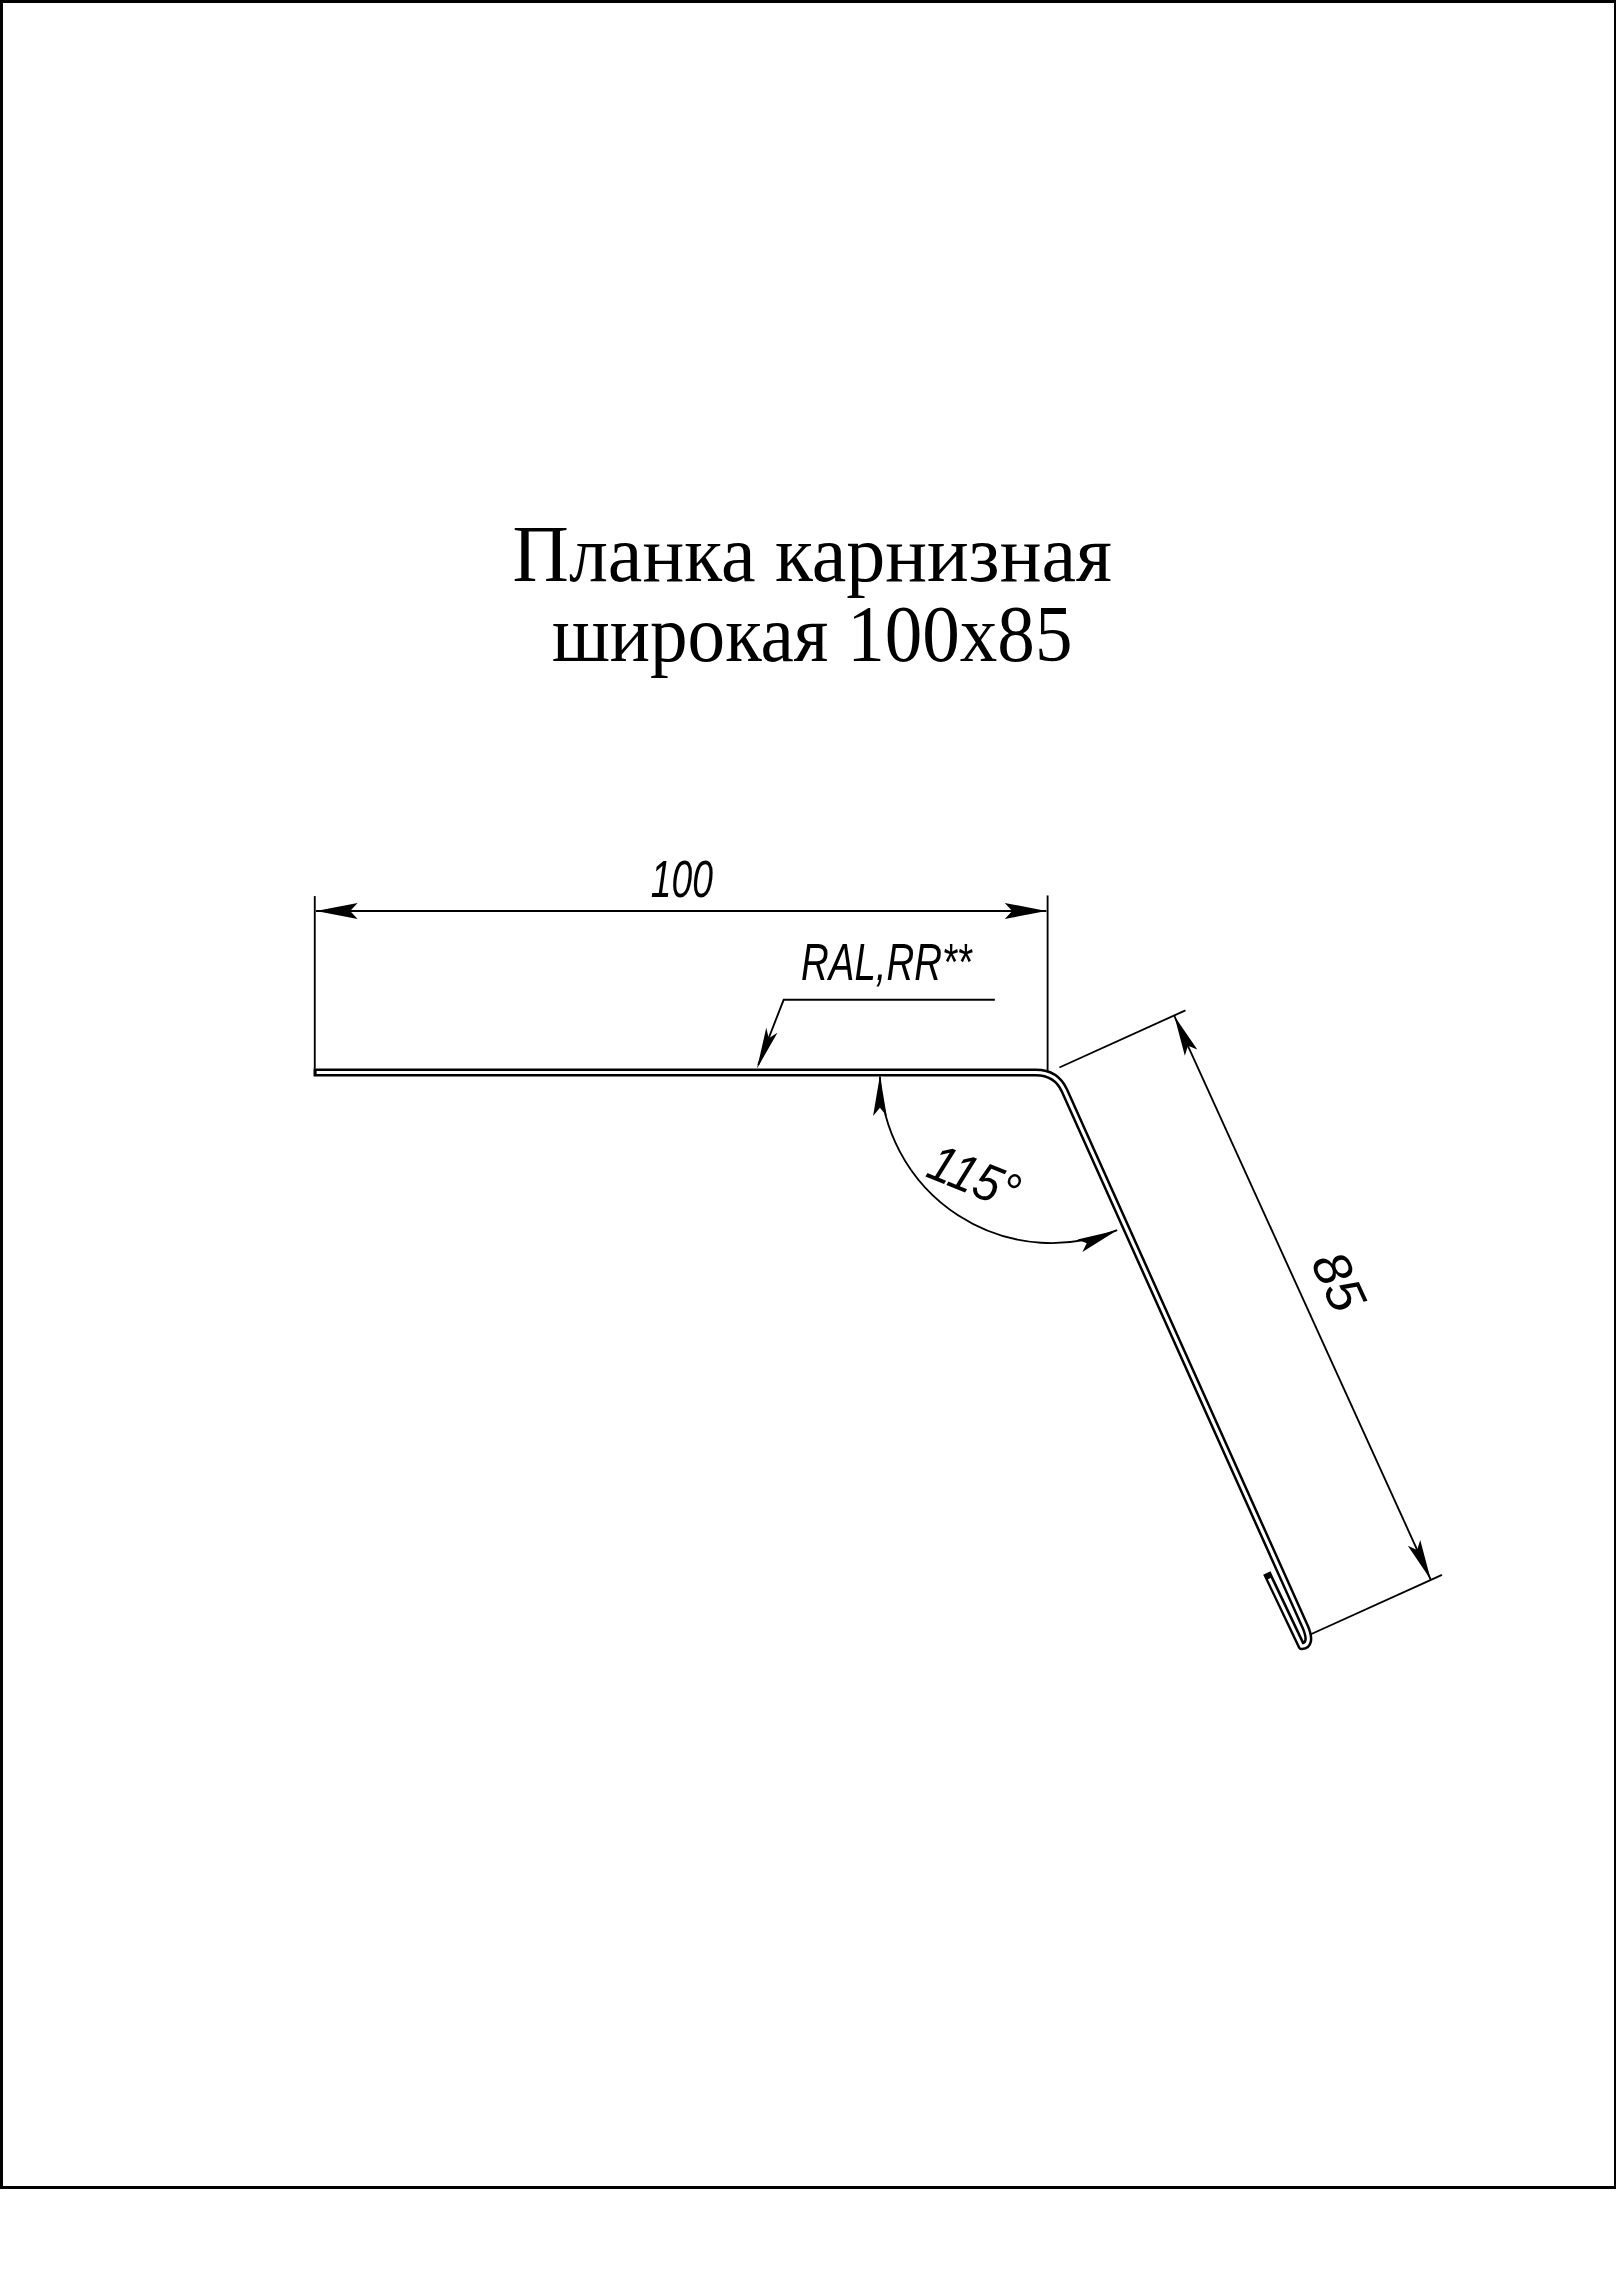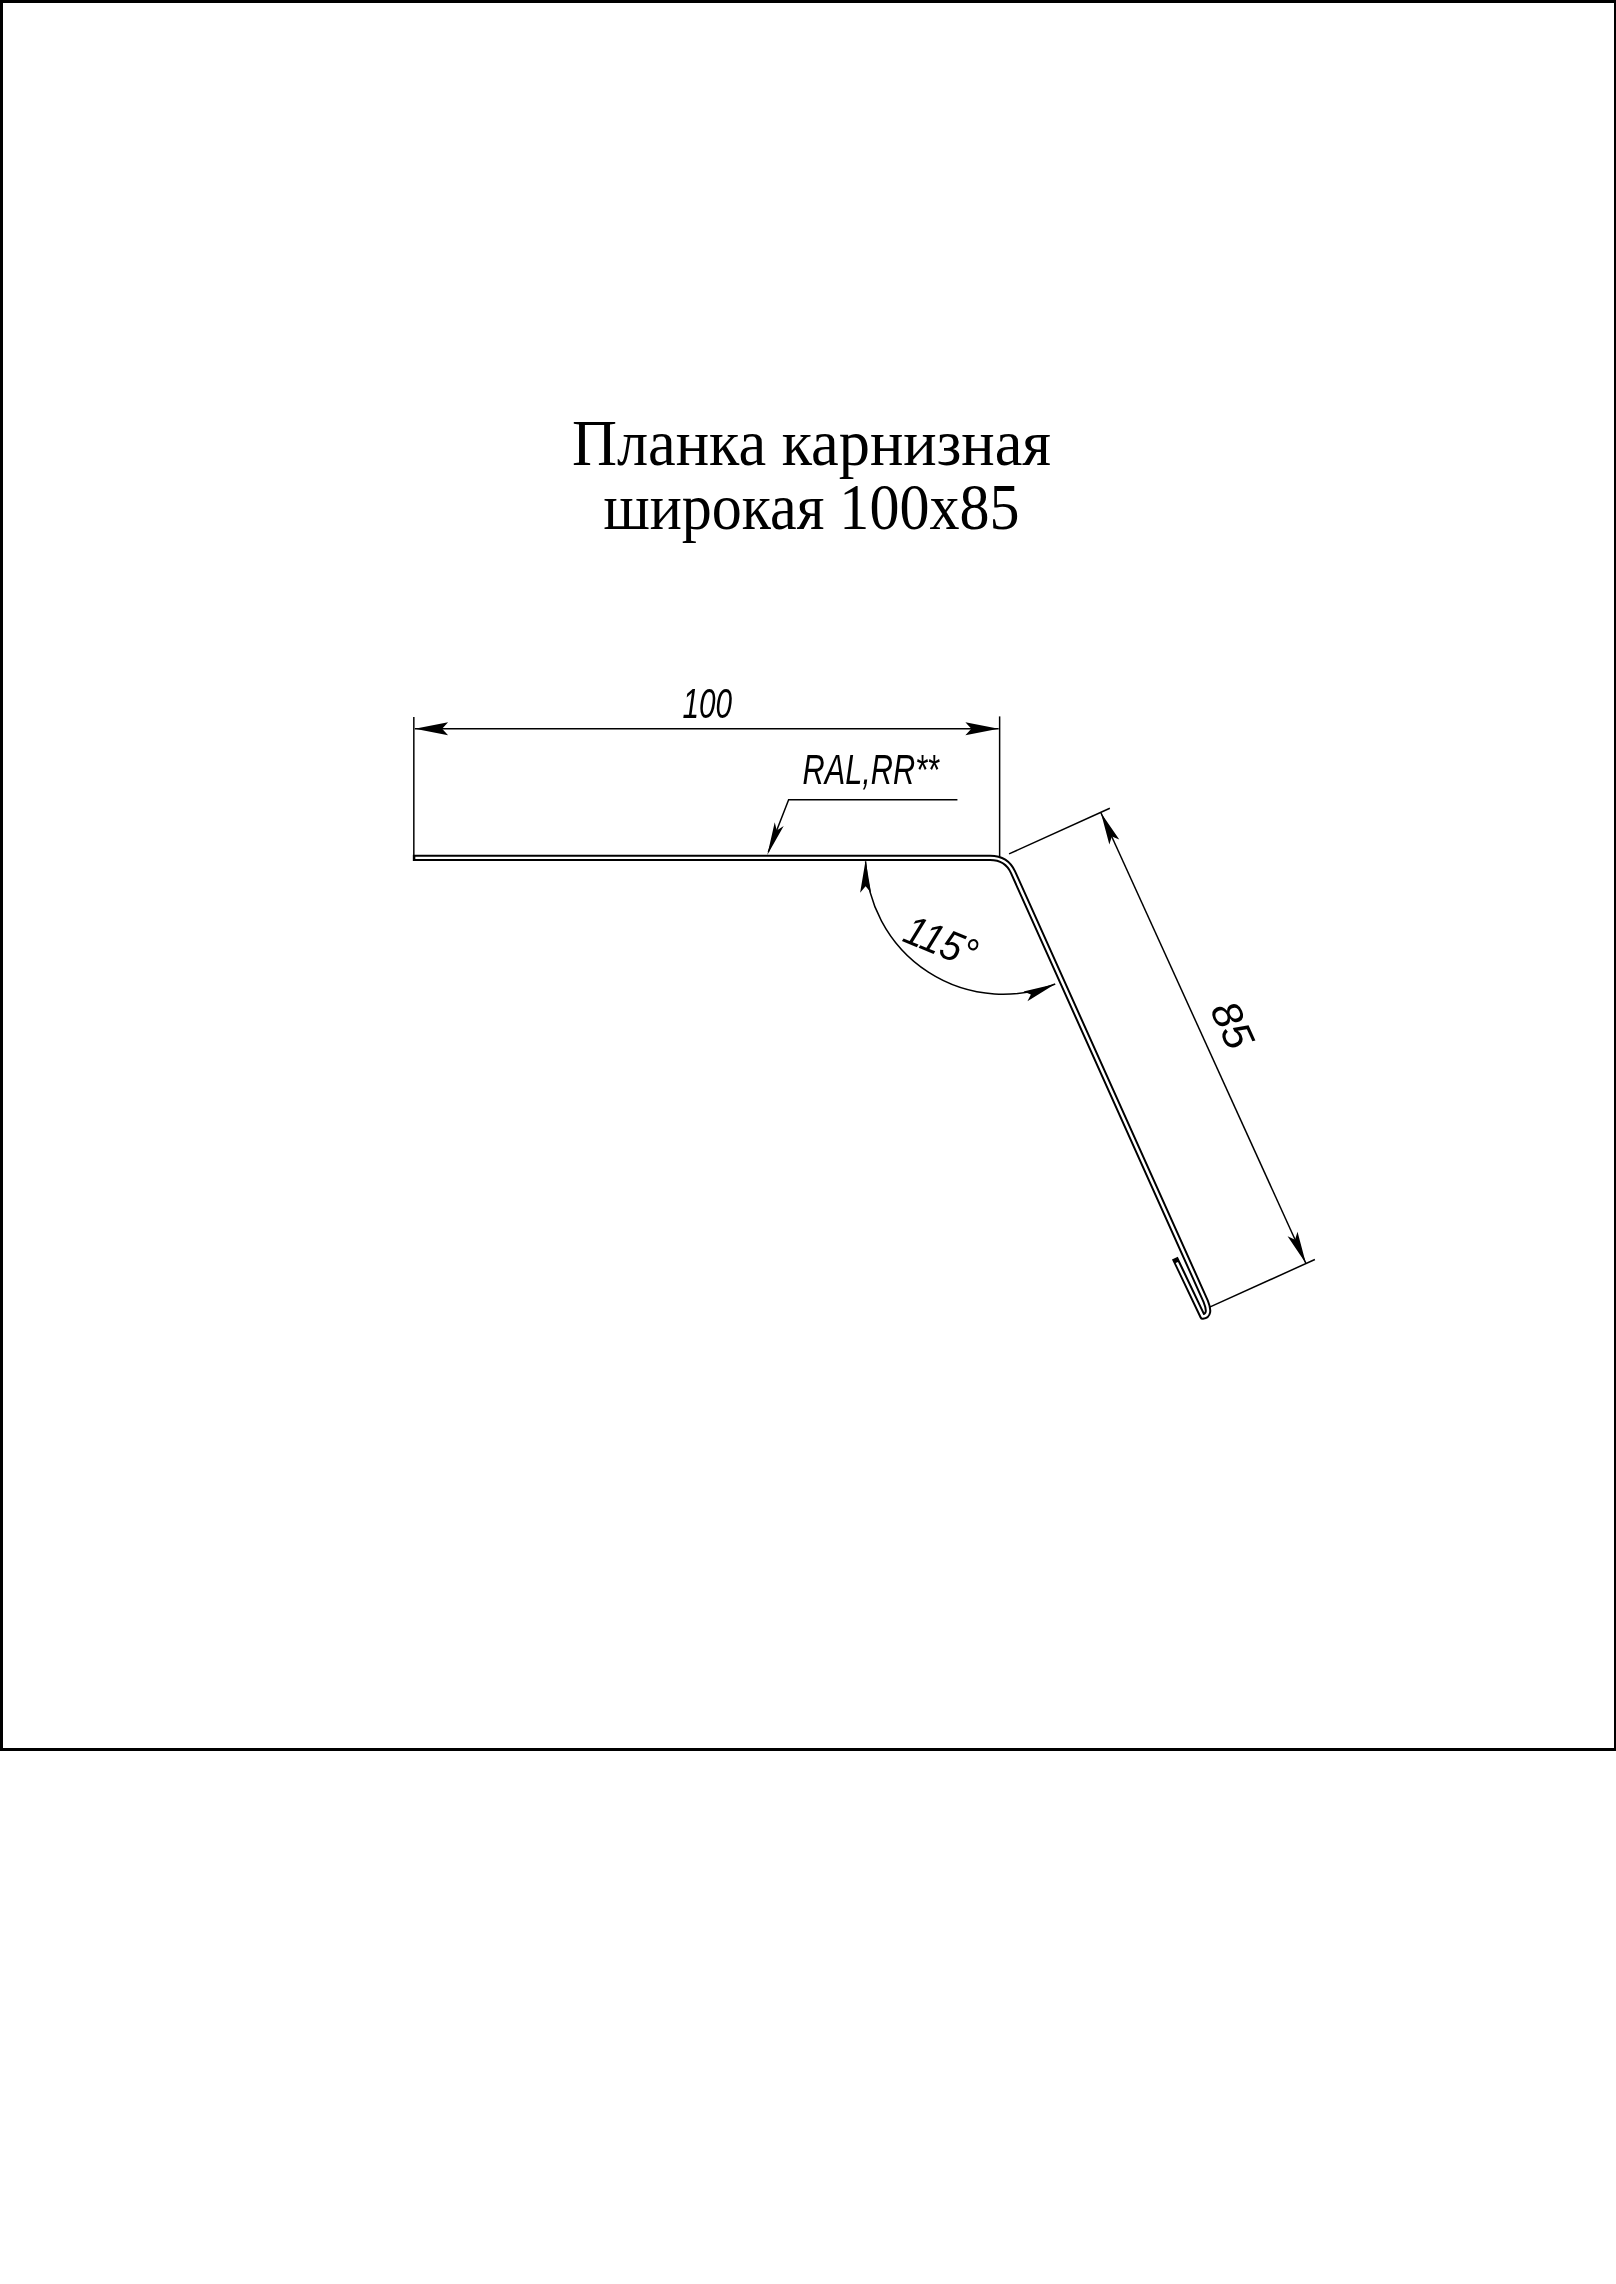--- a/index.html
+++ b/index.html
@@ -3,21 +3,21 @@
 <meta charset="utf-8">
 <style>
   html, body {
     margin: 0;
     padding: 0;
     background: #ffffff;
   }
   .page {
     position: relative;
     width: 1617px;
-    height: 1751px;
+    height: 2189px;
     background: #ffffff;
     box-sizing: border-box;
     border: 3.2px solid #000000;
     overflow: hidden;
   }
   svg.drawing {
     position: absolute;
     left: 0;
     top: 0;
     width: 100%;

